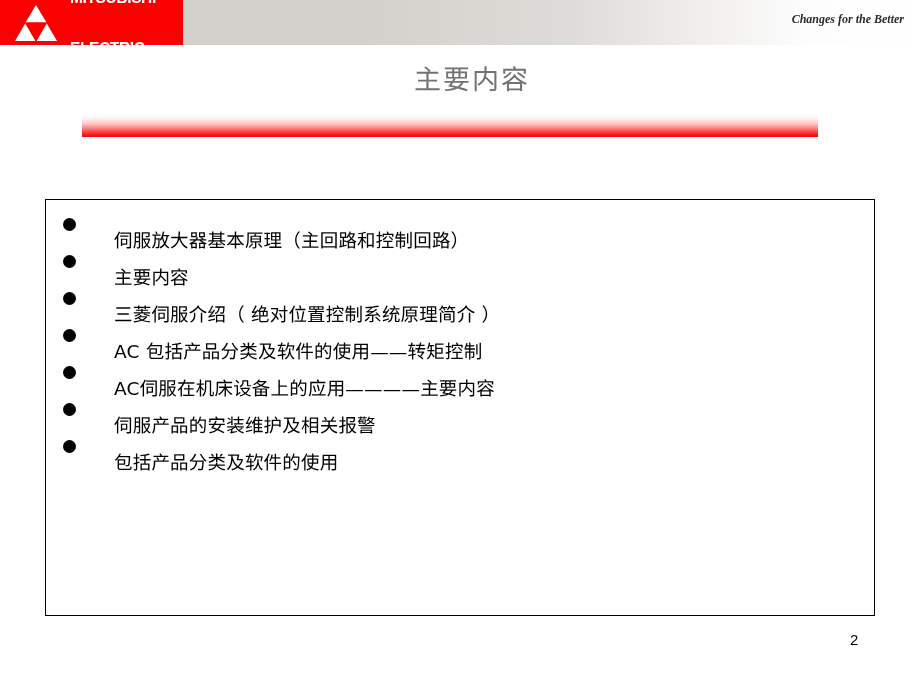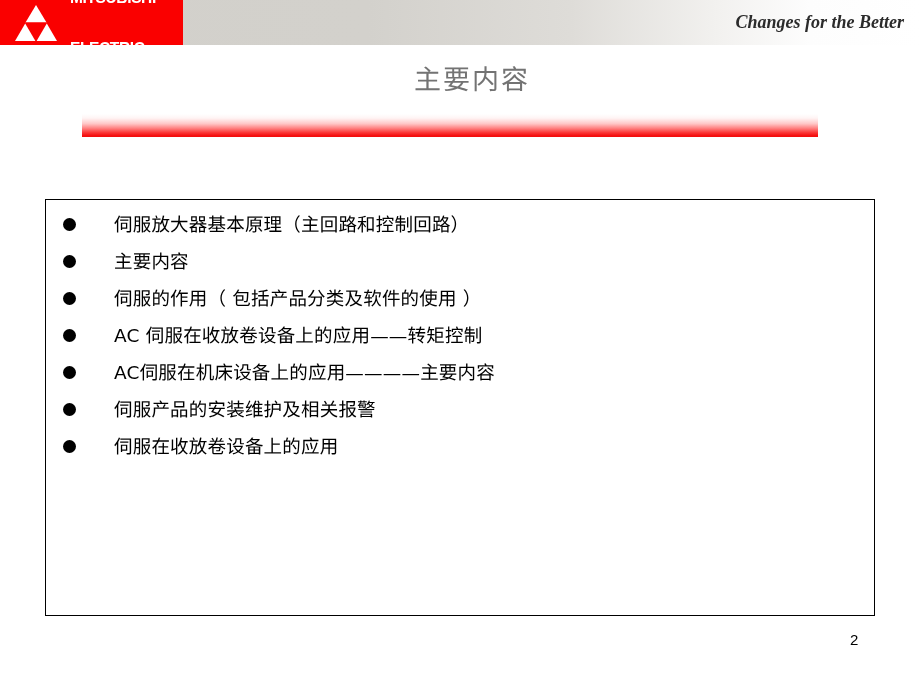--- a/index.html
+++ b/index.html
@@ -66,21 +66,21 @@
   .logo-wordmark .wm-line { display: block; }
   .logo-wordmark .wm-line + .wm-line { margin-top: 2px; }
 
   .tagline {
     position: absolute;
     right: 16px;
     top: 12px;
     font-family: "Liberation Serif", serif;
     font-style: italic;
     font-weight: bold;
-    font-size: 18px;
+    font-size: 12px;
     color: #2b2b2b;
     white-space: nowrap;
   }
 
   
   .slide-title {
     position: absolute;
     left: 0;
     top: 63px;
     width: 920px;
@@ -154,20 +154,21 @@
 
   .bullet-text {
     flex: 1 1 auto;
     margin-left: 36px;
     font-family: "DejaVu Sans", sans-serif;
     font-size: 18.5px;
     line-height: 37px;
     color: #000000;
     white-space: pre;
     letter-spacing: 0.2px;
+    margin-top: 16px;
   }
 
   
   .page-number {
     position: absolute;
     left: 850px;
     top: 631px;
     font-family: "Liberation Sans", sans-serif;
     font-size: 15px;
     color: #000000;
@@ -209,42 +210,42 @@
       <div class="bullet-row">
         <span class="bullet-dot">
           <i></i>
         </span>
         <span class="bullet-text">主要内容</span>
       </div>
       <div class="bullet-row">
         <span class="bullet-dot">
           <i></i>
         </span>
-        <span class="bullet-text">伺服的作用（ 包括产品分类及软件的使用 ）</span>
-      </div>
-      <div class="bullet-row">
-        <span class="bullet-dot">
-          <i></i>
-        </span>
-        <span class="bullet-text">AC 伺服在收放卷设备上的应用——转矩控制</span>
+        <span class="bullet-text">三菱伺服介绍（ 绝对位置控制系统原理简介 ）</span>
+      </div>
+      <div class="bullet-row">
+        <span class="bullet-dot">
+          <i></i>
+        </span>
+        <span class="bullet-text">AC 包括产品分类及软件的使用——转矩控制</span>
       </div>
       <div class="bullet-row">
         <span class="bullet-dot">
           <i></i>
         </span>
         <span class="bullet-text">AC伺服在机床设备上的应用————主要内容</span>
       </div>
       <div class="bullet-row">
         <span class="bullet-dot">
           <i></i>
         </span>
         <span class="bullet-text">伺服产品的安装维护及相关报警</span>
       </div>
       <div class="bullet-row">
         <span class="bullet-dot">
           <i></i>
         </span>
-        <span class="bullet-text">伺服在收放卷设备上的应用</span>
+        <span class="bullet-text">包括产品分类及软件的使用</span>
       </div>
     </div>
 </div>
 
 <div class="page-number">2</div>
 
 </body></html>

